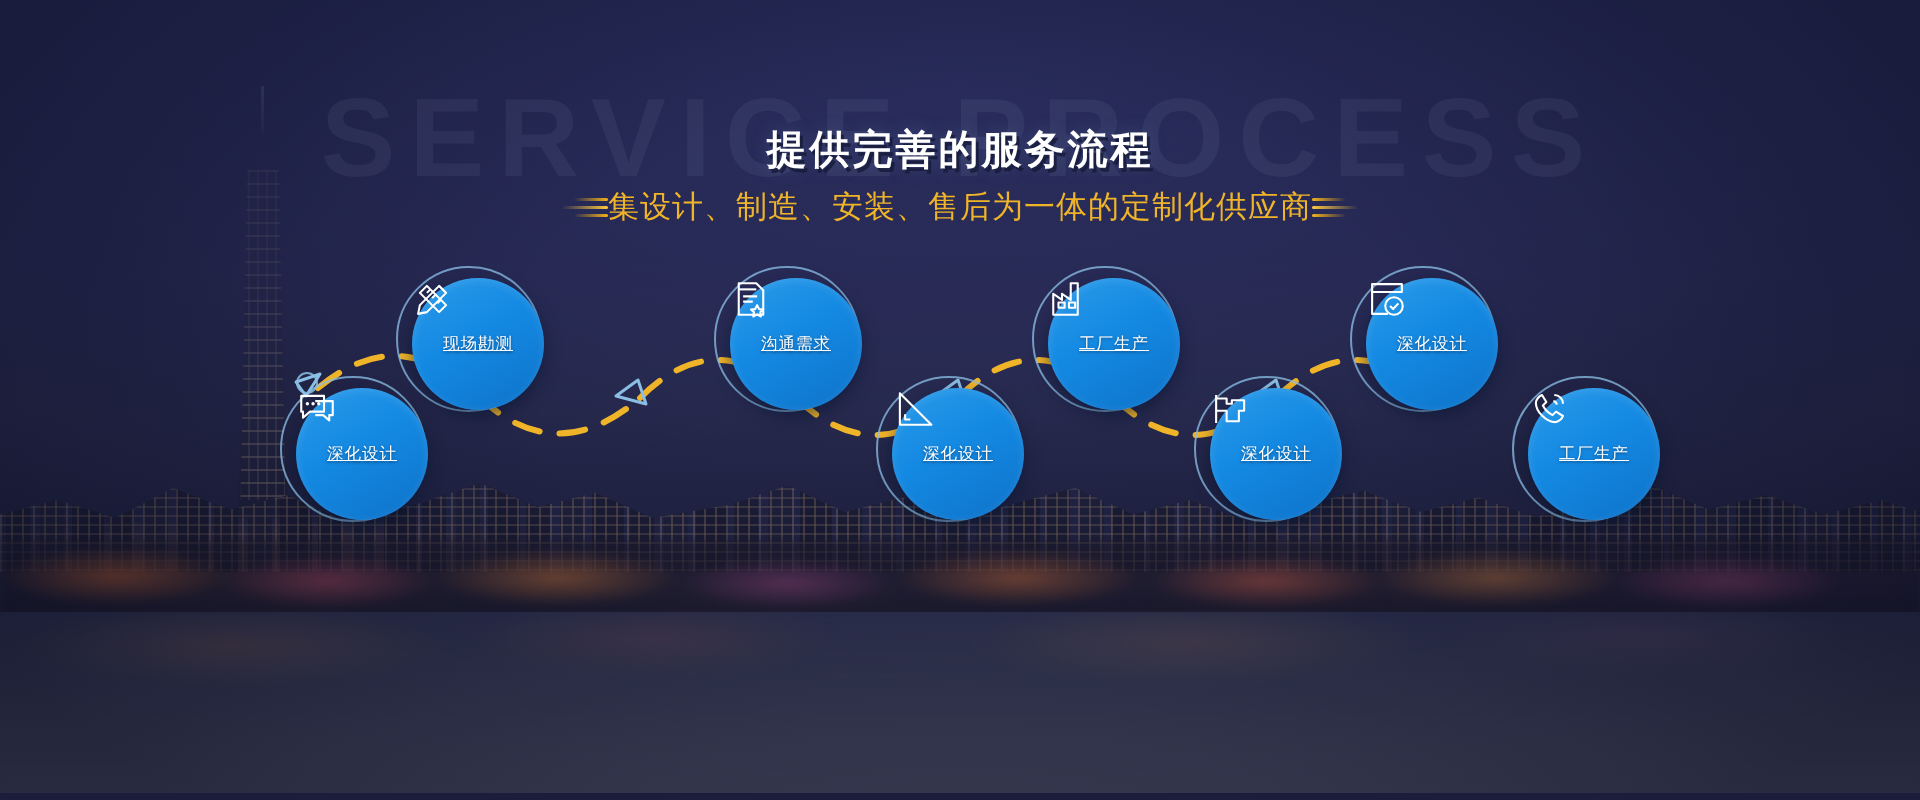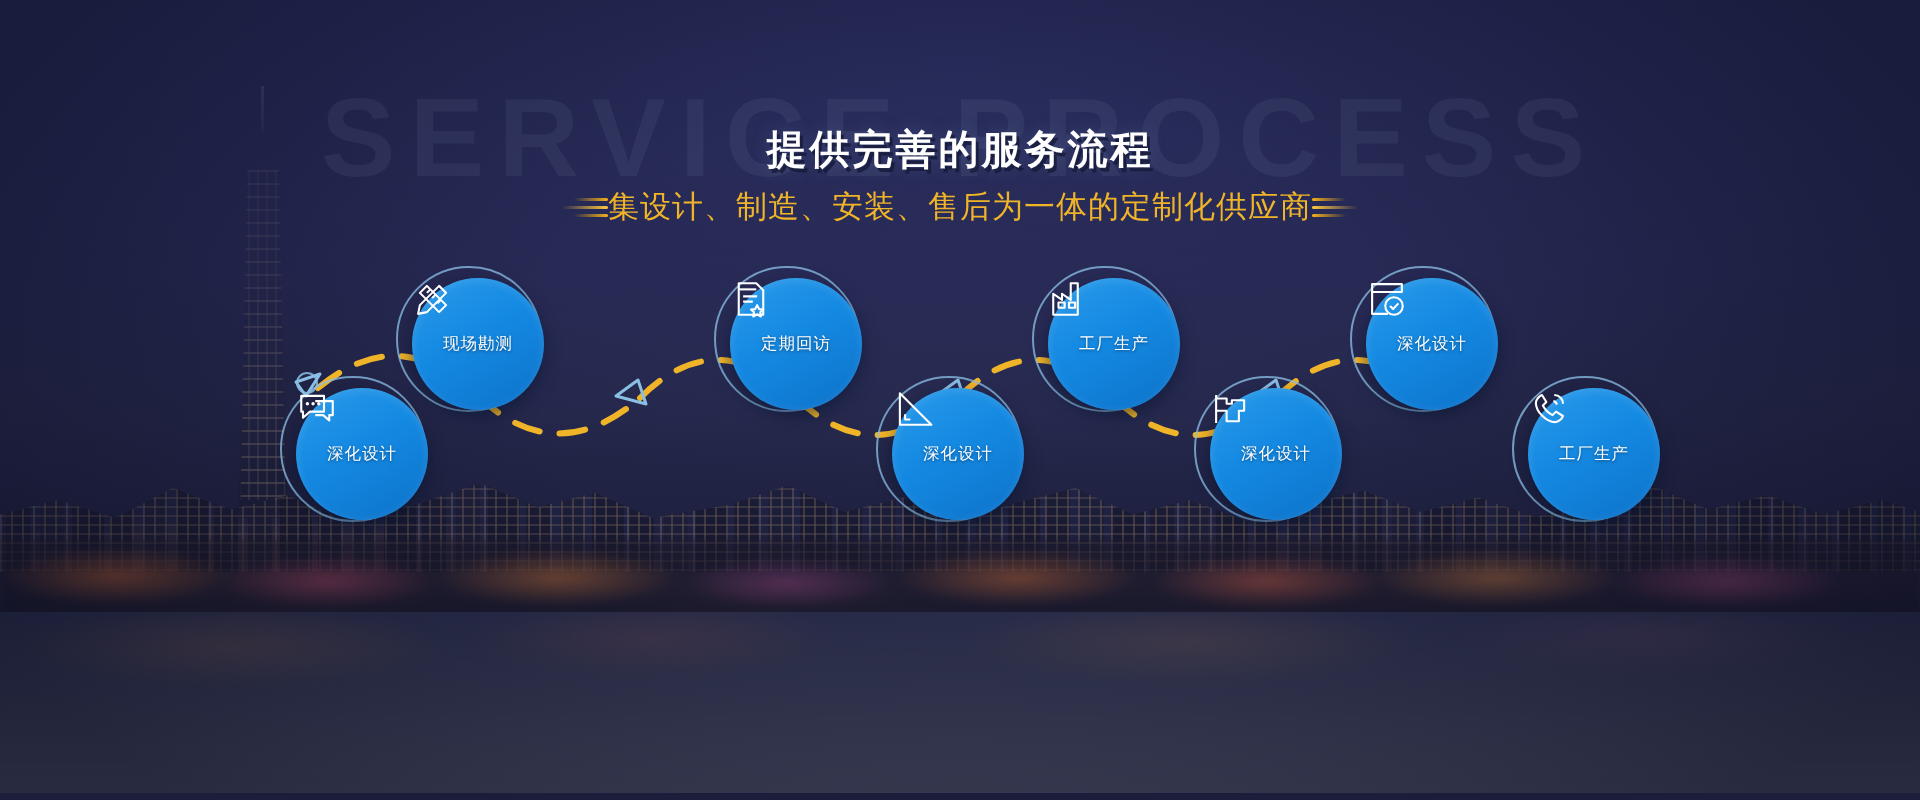--- a/index.html
+++ b/index.html
@@ -147,20 +147,21 @@
     position:absolute;left:0;top:0;width:132px;height:132px;border-radius:50%;
     background:linear-gradient(150deg,#2a9bea 0%,#1489e2 45%,#0e72c9 100%);
     box-shadow:0 6px 16px rgba(5,20,48,.55), inset 0 2px 10px rgba(255,255,255,.12);
     display:flex;flex-direction:column;align-items:center;justify-content:center;gap:2px;
   }
   .node .ico{width:42px;height:42px;display:block;margin-bottom:2px;}
   .node .lbl{
     color:#fff;font-size:16.5px;letter-spacing:1px;white-space:nowrap;
     font-family:"DejaVu Sans","Liberation Sans",sans-serif;
     text-shadow:0 1px 3px rgba(4,20,46,.5);
+    text-decoration:underline;
   }
   .start-dot{
     position:absolute;width:22px;height:22px;border-radius:50%;
     border:2px solid rgba(138,190,228,.85);box-sizing:border-box;
     left:296px;top:372px;
   }
 </style>
 </head>
 <body>
 
@@ -262,21 +263,21 @@
       <span class="ring"></span>
       <div class="disc">
         <svg class="ico" viewBox="0 0 48 48">
           <g fill="none" stroke="#fff" stroke-width="2.4" stroke-linejoin="round">
             <path d="M10 6h20l8 8v28H10z"></path>
             <path d="M10 13h20"></path>
             <path d="M15 21h16M15 27h11"></path>
             <path d="M31 31l2.4 4.6L38 36l-3.4 3.2.8 4.8-4.4-2.4-4.4 2.4.8-4.8L24 36l4.6-.4z"></path>
           </g>
         </svg>
-        <span class="lbl">定期回访</span>
+        <span class="lbl">沟通需求</span>
       </div>
     </div>
 
     <div class="node" style="left:892px;top:388px;">
       <span class="ring"></span>
       <div class="disc">
         <svg class="ico" viewBox="0 0 48 48">
           <g fill="none" stroke="#fff" stroke-width="2.4" stroke-linejoin="round">
             <path d="M9 6v36h36z"></path>
             <path d="M15 30v6h6"></path>

